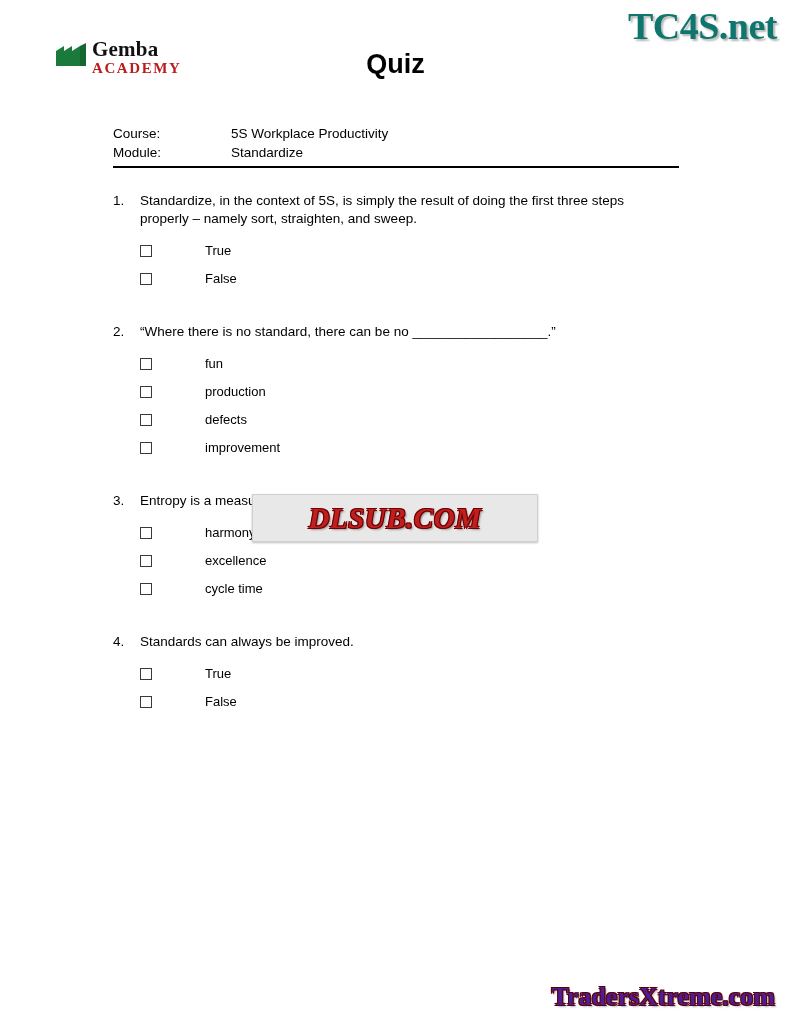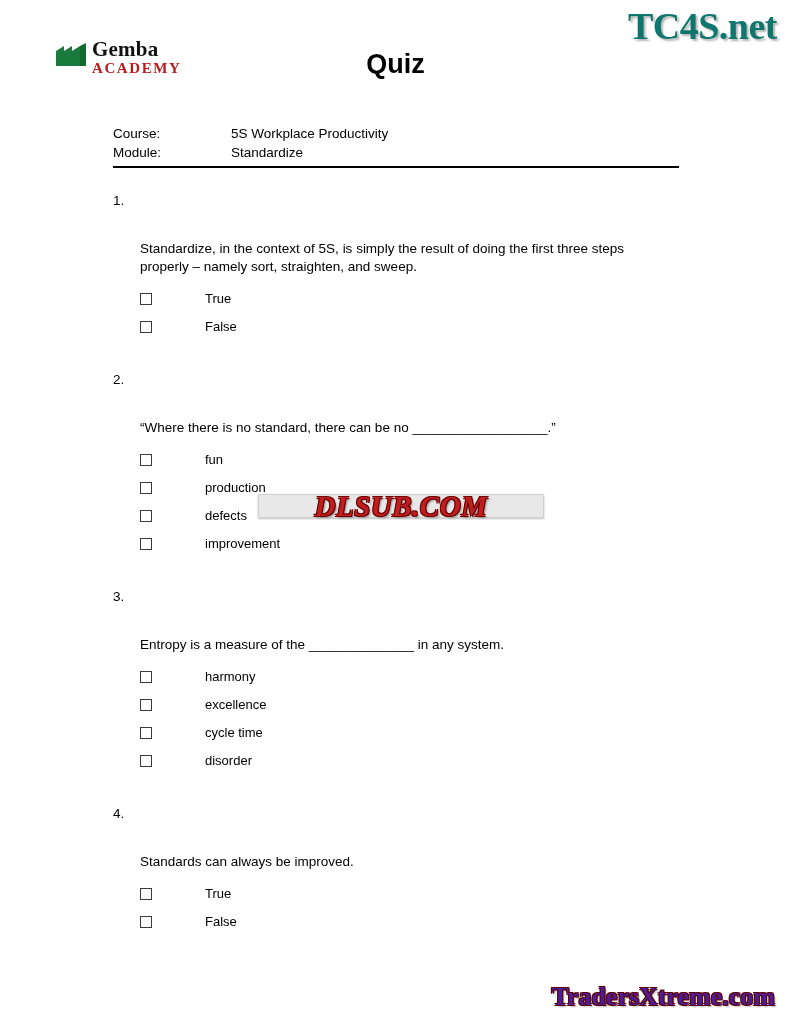--- a/index.html
+++ b/index.html
@@ -136,21 +136,20 @@
     width: 27px;
     flex: 0 0 27px;
     font-size: 13.5px;
     line-height: 18px;
   }
   .q-text {
     flex: 1 1 auto;
     font-size: 13.5px;
     line-height: 18px;
     max-width: 500px;
-    margin-top: 48px;
   }
   .choices {
     margin-top: 9px;
     padding-left: 27px;
   }
   .choice {
     display: flex;
     align-items: center;
     height: 28px;
   }
@@ -167,22 +166,21 @@
     line-height: 16px;
     margin-left: 48px;
   }
 
   
   .dlsub {
     position: absolute;
     top: 494px;
     left: 252px;
     width: 286px;
-    height: 24px;
-    margin-left: 6px;
+    height: 48px;
   }
   .dlsub-plate {
     position: absolute;
     inset: 0;
     background: #e8e8e8;
     border: 1px solid #cfcfcf;
     box-shadow: 0 1px 2px rgba(0,0,0,0.25);
   }
   .dlsub-text {
     position: absolute;
@@ -311,24 +309,20 @@
           <span class="choice-label">harmony</span>
         </div>
         <div class="choice">
           <span class="checkbox"></span>
           <span class="choice-label">excellence</span>
         </div>
         <div class="choice">
           <span class="checkbox"></span>
           <span class="choice-label">cycle time</span>
         </div>
-        <div class="choice">
-          <span class="checkbox"></span>
-          <span class="choice-label">disorder</span>
-        </div>
       </div>
     </div>
 
     <div class="question" style="margin-top:30px;">
       <div class="q-head">
         <div class="q-num">4.</div>
         <div class="q-text">Standards can always be improved.</div>
       </div>
       <div class="choices">
         <div class="choice">

